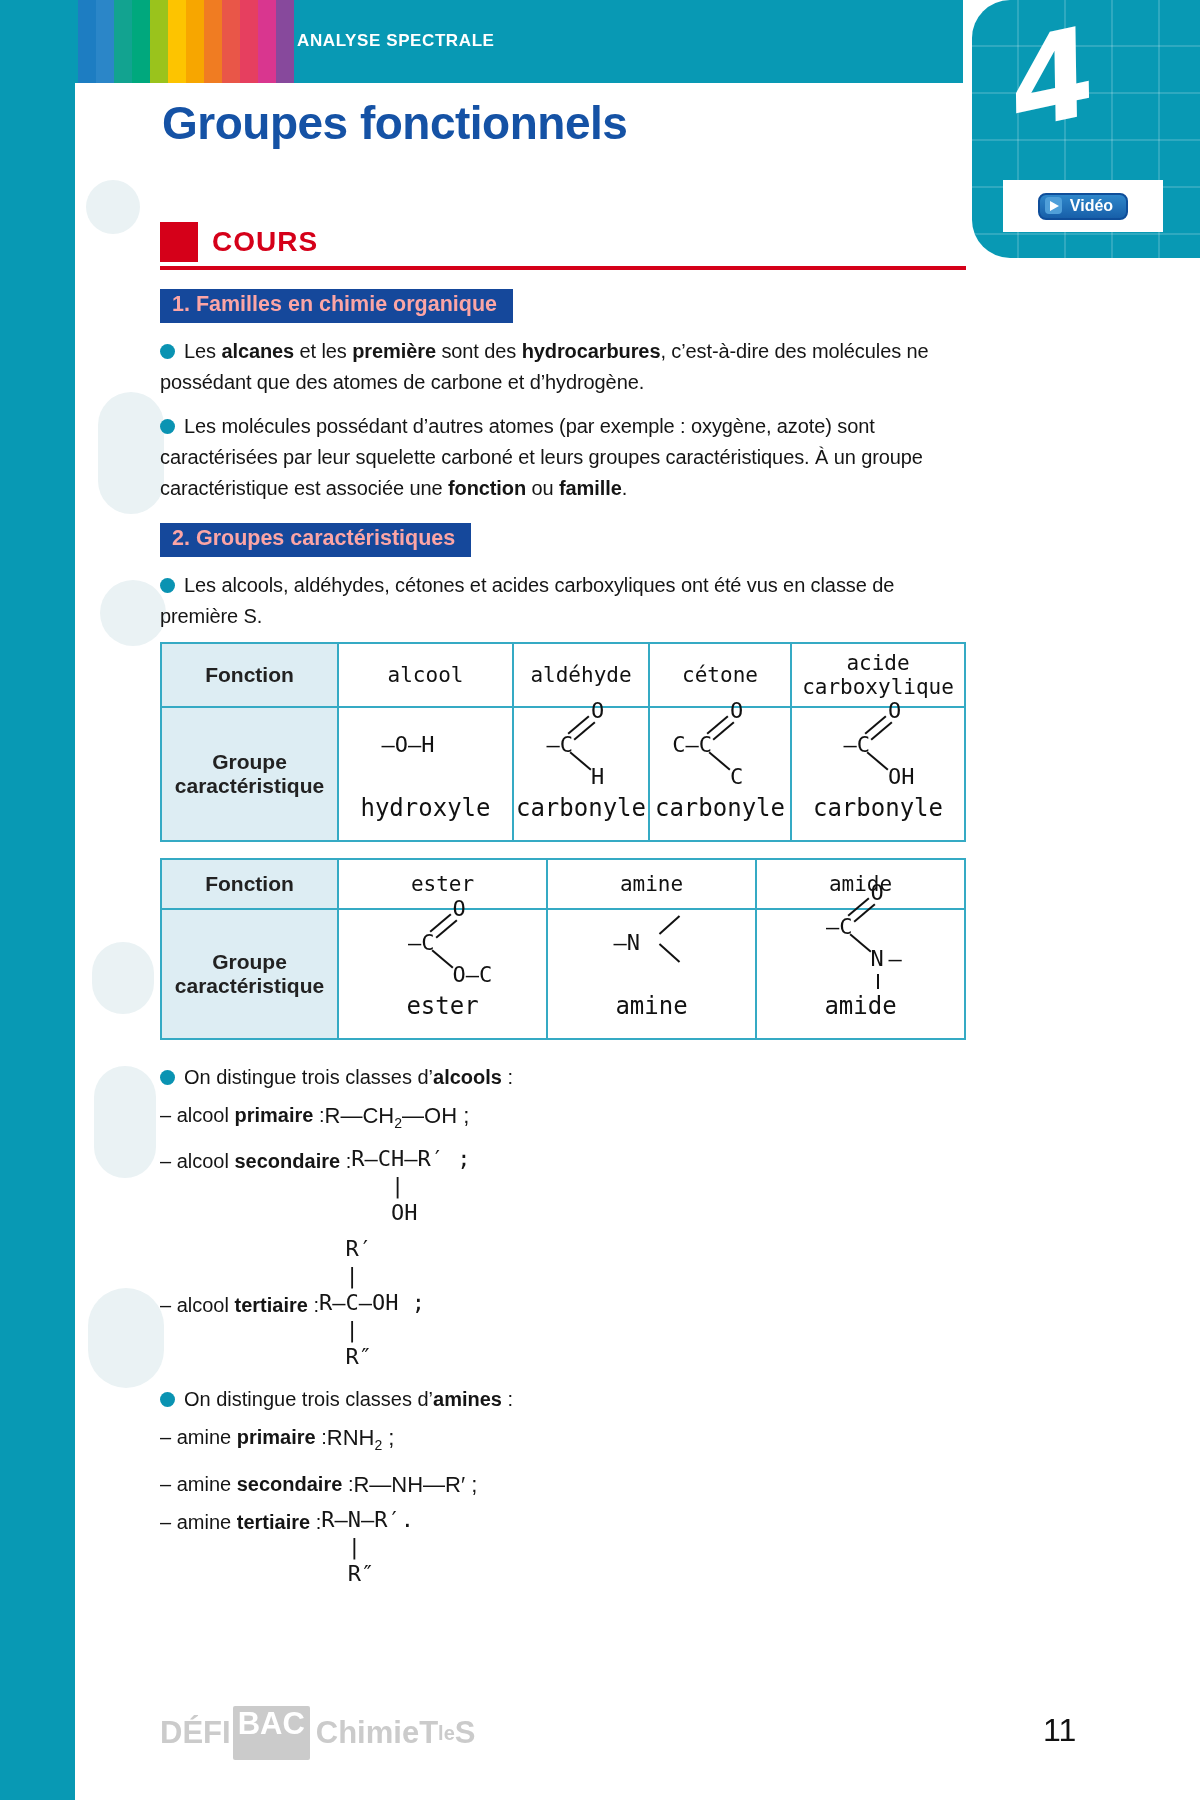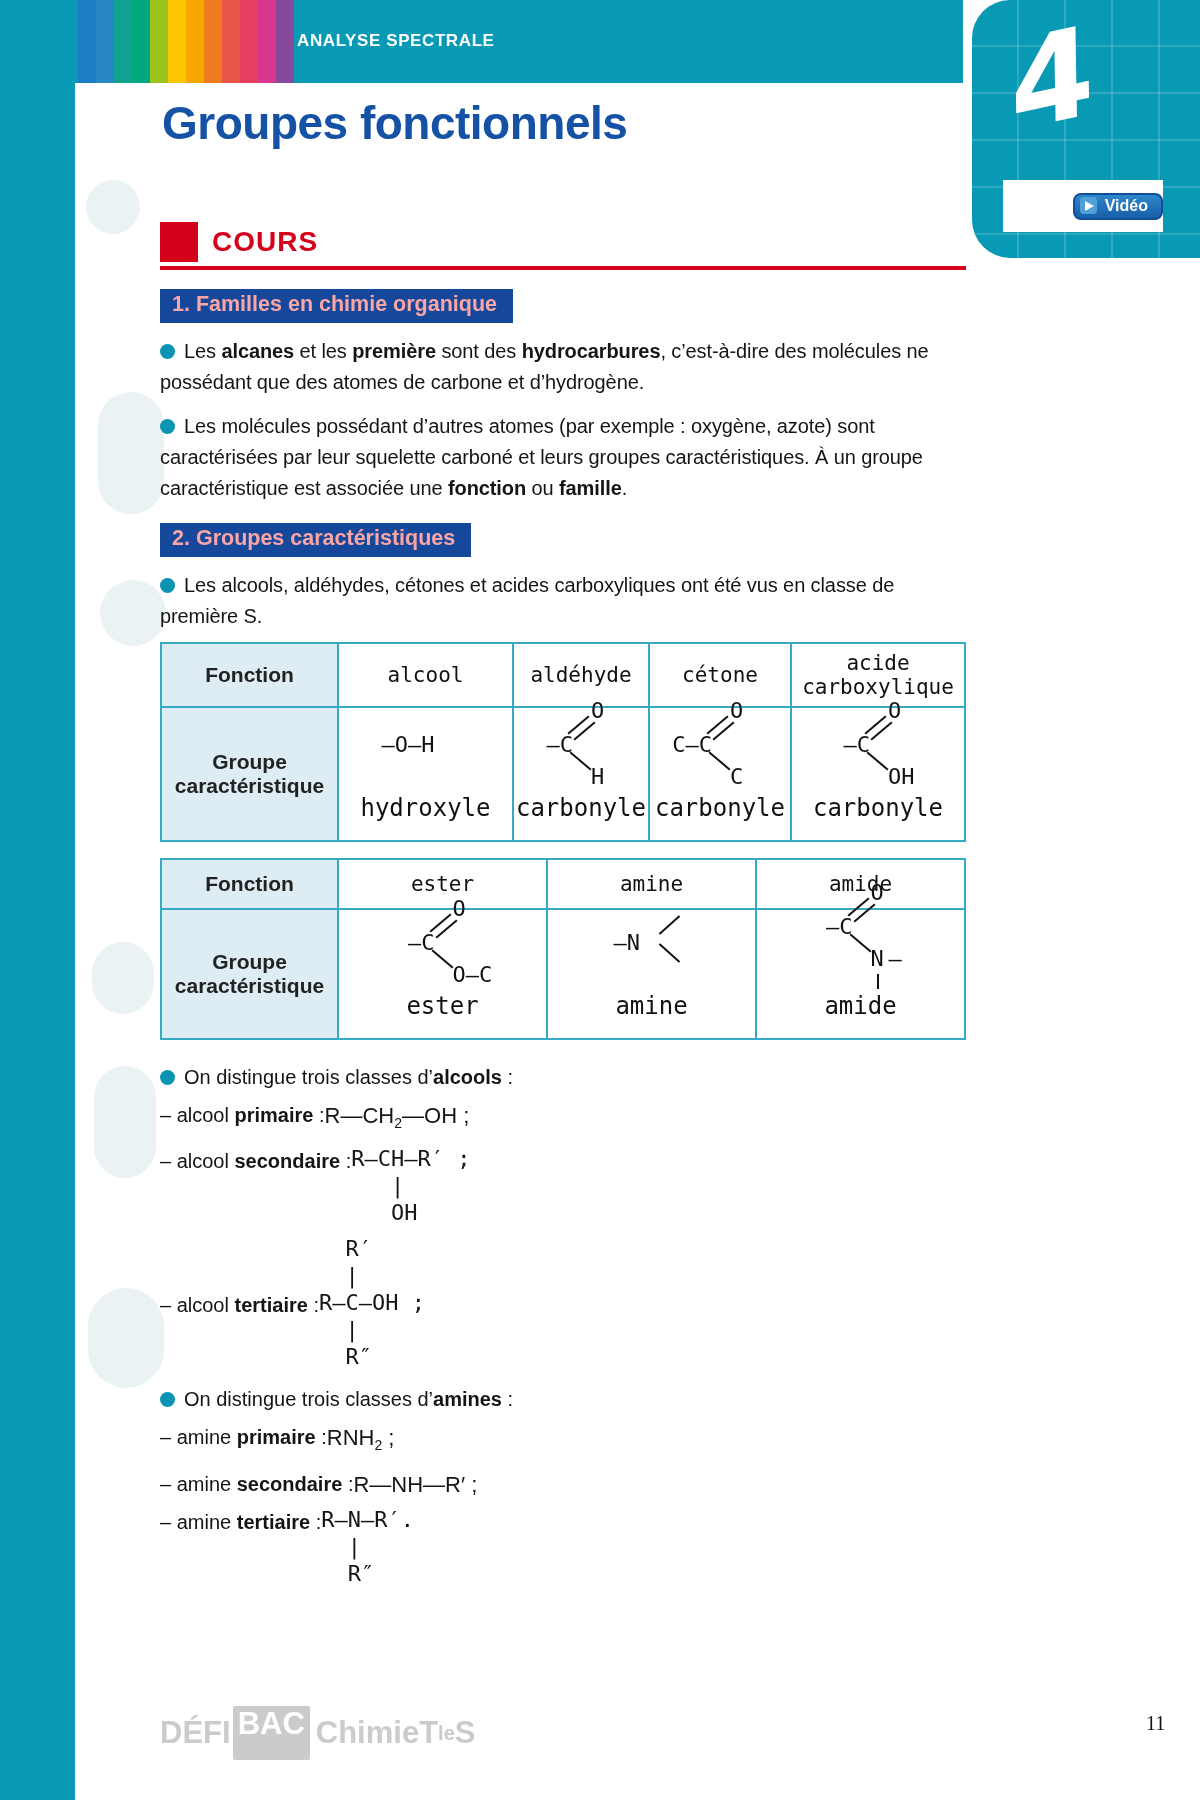--- a/index.html
+++ b/index.html
@@ -21,21 +21,21 @@
   .chapbox{position:absolute;left:972px;top:0;width:228px;height:258px;
            border-radius:38px 0 0 38px;
            background:
              repeating-linear-gradient(to right, transparent 0 45px, rgba(255,255,255,.16) 45px 47px),
              repeating-linear-gradient(to bottom, transparent 0 45px, rgba(255,255,255,.16) 45px 47px),
              #0899b4;}
   .chapnum{position:absolute;left:38px;top:18px;color:#fff;font-size:122px;line-height:1;
            font-weight:bold;font-style:italic;transform:rotate(-12deg);
            font-family:"DejaVu Sans",sans-serif;}
   .videobox{position:absolute;left:1003px;top:180px;width:160px;height:52px;background:#fff;
-            display:flex;align-items:center;justify-content:flex-end;}
+            display:flex;align-items:center;justify-content:center;}
   .videobtn{display:flex;align-items:center;gap:8px;background:linear-gradient(#2f87ca,#175fa9);
             border:2px solid #0f4e9a;border-radius:8px;padding:2px 13px 3px 5px;cursor:pointer;}
   .play{width:17px;height:17px;background:#4f9fd9;border-radius:4px;flex:0 0 auto;
         display:flex;align-items:center;justify-content:center;}
   .play::after{content:"";border-left:9px solid #fff;border-top:5px solid transparent;
                border-bottom:5px solid transparent;margin-left:2px;}
   .videobtn span{color:#fff;font-weight:bold;font-size:16px;}
 
   
   .blob{position:absolute;background:#eaf2f4;}
@@ -109,22 +109,22 @@
   .chemlines{font-family:"DejaVu Sans Mono",monospace;font-size:22px;line-height:27px;
              white-space:pre;margin-top:-1px;}
   .lbl3 .lbl{margin-top:54px;}
 
   
   .brand{position:absolute;left:160px;top:1706px;color:#cbcbcb;font-weight:bold;
          font-size:31px;display:flex;align-items:center;}
   .bacbox{background:#cbcbcb;color:#fff;padding:0 5px 18px 5px;margin:0 6px 0 2px;
           border-radius:2px;}
   .brand sup{font-size:20px;}
-  .pagenum{position:absolute;left:1146px;top:1712px;font-family:Liberation Serif, serif;
-           font-size:20px;color:#111;}
+  .pagenum{position:absolute;left:1043px;top:1712px;font-family:Liberation Sans, sans-serif;
+           font-size:32px;color:#111;}
 </style>
 </head>
 <body>
 
 <div class="page">
 
   <div class="edge"></div>
 
   <div class="band">
     <div class="stripes">

